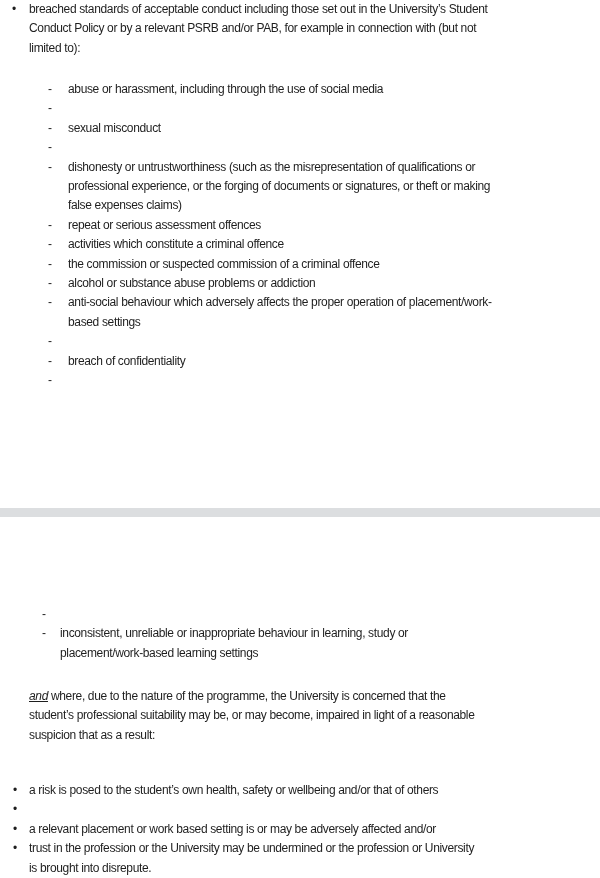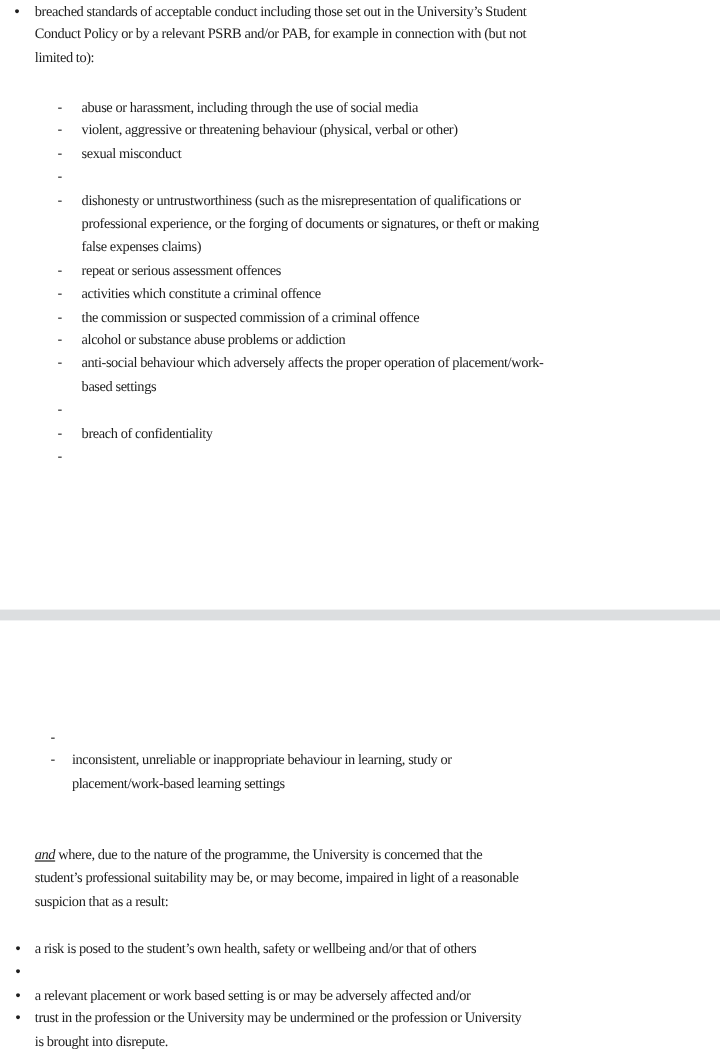--- a/index.html
+++ b/index.html
@@ -17,36 +17,36 @@
     letter-spacing: -0.35px;
     color: #1e1e1e;
     position: relative;
   }
   .abs { position: absolute; }
   .row { display: flex; align-items: flex-start; }
   .marker {
     flex: 0 0 auto;
     white-space: pre;
   }
-  .txt { white-space: pre; font-family: Liberation Serif, serif; }
+  .txt { white-space: pre; }
   
   #intro-block { top: 0px; left: 12px; width: 576px; }
   #intro-block .marker { width: 17px; }
   
   #dash-list-1 { top: 80px; left: 48px; width: 545px; }
   #dash-list-1 .marker { width: 20px; }
   
   #page-separator {
     top: 508px; left: 0; width: 600px; height: 9px;
   }
   
   #dash-list-2 { top: 605px; left: 42px; width: 550px; }
   #dash-list-2 .marker { width: 18px; }
   
-  #connector-paragraph { top: 703px; left: 29px; width: 560px; }
+  #connector-paragraph { top: 687px; left: 29px; width: 560px; }
   #connector-paragraph .em-u {
     font-style: italic;
     text-decoration: underline;
   }
   
   #bullet-list-2 { top: 781px; left: 13px; width: 580px; }
   #bullet-list-2 .marker { width: 16px; }
 </style>
 </head>
 <body style="color: rgb(30, 30, 30); background: rgb(255, 255, 255);">
@@ -60,21 +60,20 @@
   </div>
 </div>
 
 <div class="abs" id="dash-list-1">
   <div class="row">
     <span class="marker">-</span>
     <span class="txt">abuse or harassment, including through the use of social media</span>
   </div>
   <div class="row">
     <span class="marker">-</span>
-    <span class="txt">violent, aggressive or threatening behaviour (physical, verbal or other)</span>
   </div>
   <div class="row">
     <span class="marker">-</span>
     <span class="txt">sexual misconduct</span>
   </div>
   <div class="row">
     <span class="marker">-</span>
   </div>
   <div class="row">
     <span class="marker">-</span>

